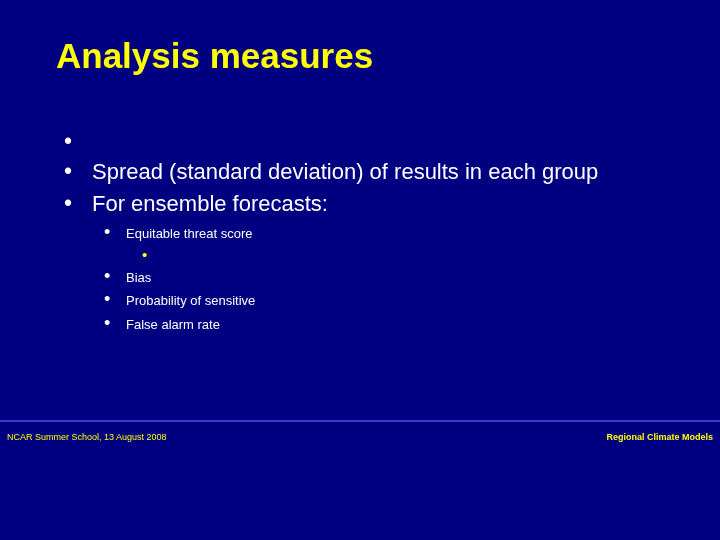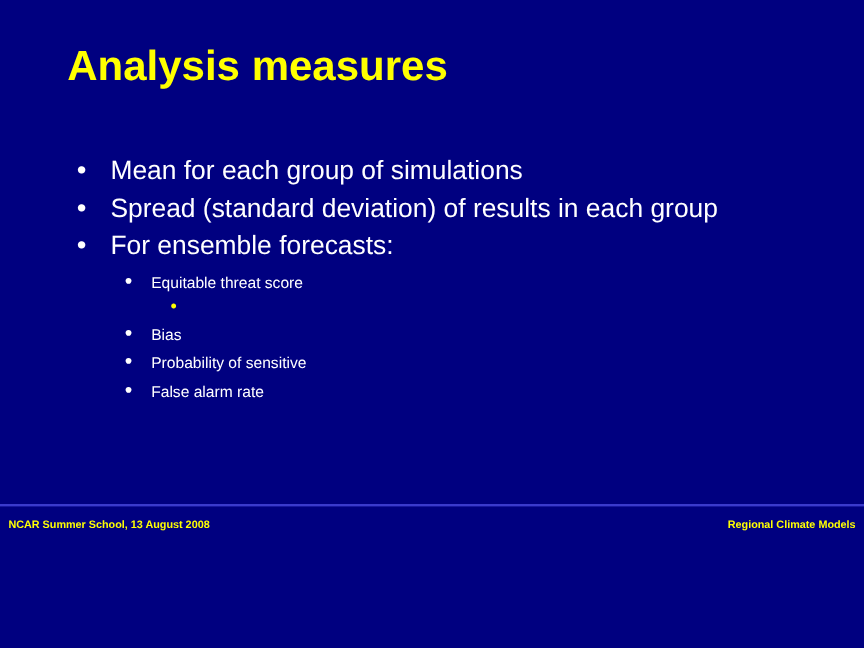--- a/index.html
+++ b/index.html
@@ -102,21 +102,21 @@
     height: 26px;
     background: #000080;
     border-top: 2px solid #3a3acc;
   }
   .footer-left {
     position: absolute;
     left: 7px;
     bottom: 6px;
     color: #ffff00;
     font-size: 9px;
-    font-weight: bold;
+    font-weight: normal;
     white-space: nowrap;
   }
   .footer-right {
     position: absolute;
     right: 7px;
     bottom: 6px;
     color: #ffff00;
     font-size: 9px;
     font-weight: bold;
     white-space: nowrap;
@@ -127,21 +127,20 @@
 <body>
 
 <div class="slide">
 
   <div class="slide-title">Analysis measures</div>
 
   <div class="body-list">
 
     <div class="bullet-row lvl1">
       <span class="bullet-mark">•</span>
-      <span class="bullet-text">Mean for each group of simulations</span>
     </div>
 
     <div class="bullet-row lvl1">
       <span class="bullet-mark">•</span>
       <span class="bullet-text">Spread (standard deviation) of results in each group</span>
     </div>
 
     <div class="bullet-row lvl1">
       <span class="bullet-mark">•</span>
       <span class="bullet-text">For ensemble forecasts:</span>

